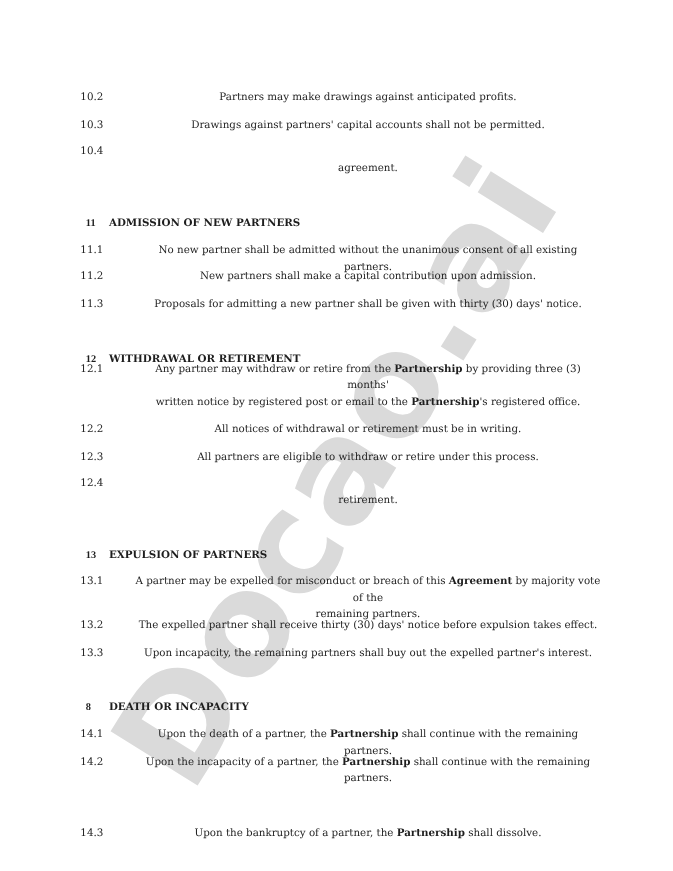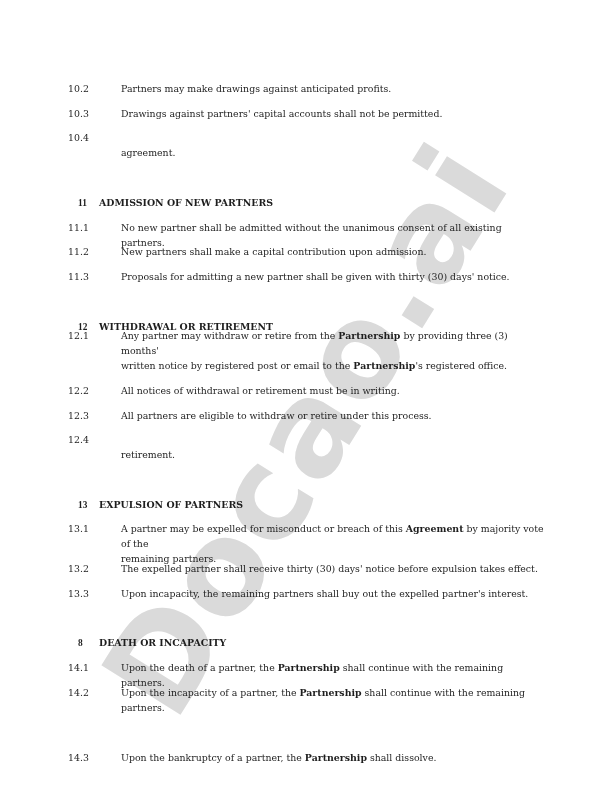--- a/index.html
+++ b/index.html
@@ -10,21 +10,21 @@
       font-size: 9.4px; color: #1e1e1e; line-height: 15px;
     }
     .watermark {
       position: absolute; left: 306px; top: 430px;
       transform: translate(-50%, -50%) rotate(-58deg);
       font-family: "DejaVu Sans", "Liberation Sans", sans-serif;
       font-weight: bold; font-size: 128px; letter-spacing: 2px;
       color: #dadada; white-space: nowrap; z-index: 0; user-select: none;
     }
     .content { position: absolute; left: 0; top: 0; width: 612px; z-index: 1; }
-    .clause { position: absolute; left: 68px; width: 480px; display: flex; }
+    .clause { position: absolute; left: 68px; width: 480px; display: flex; text-align: center; }
     .clause .num { width: 31px; flex: none; }
     .clause .text { flex: 1; margin-left: 22px; }
     .heading { position: absolute; left: 68px; width: 480px; display: flex; font-weight: bold; }
     .heading .num { width: 31px; flex: none; text-align: right; padding-right: 0; box-sizing: border-box; }
     .heading .num span { display: inline-block; width: 21px; text-align: left; font-family: Liberation Serif, serif; }
     .heading .title { flex: 1; }
     b { font-weight: bold; }
   </style>
 </head>
 <body>

